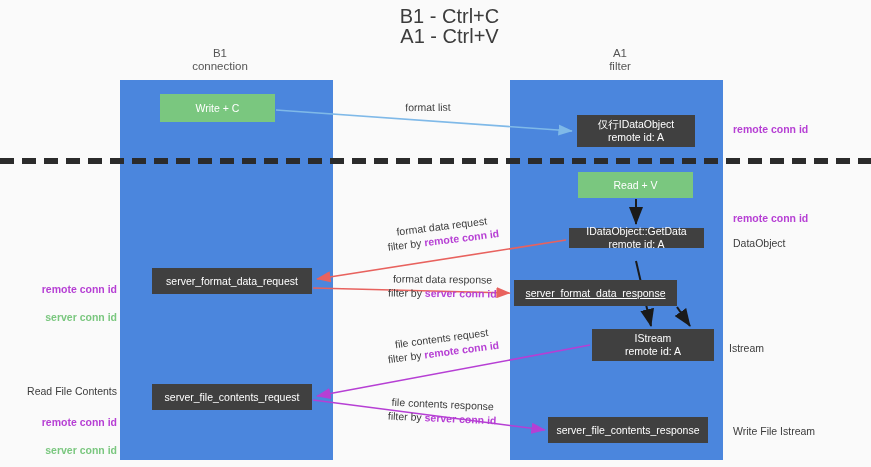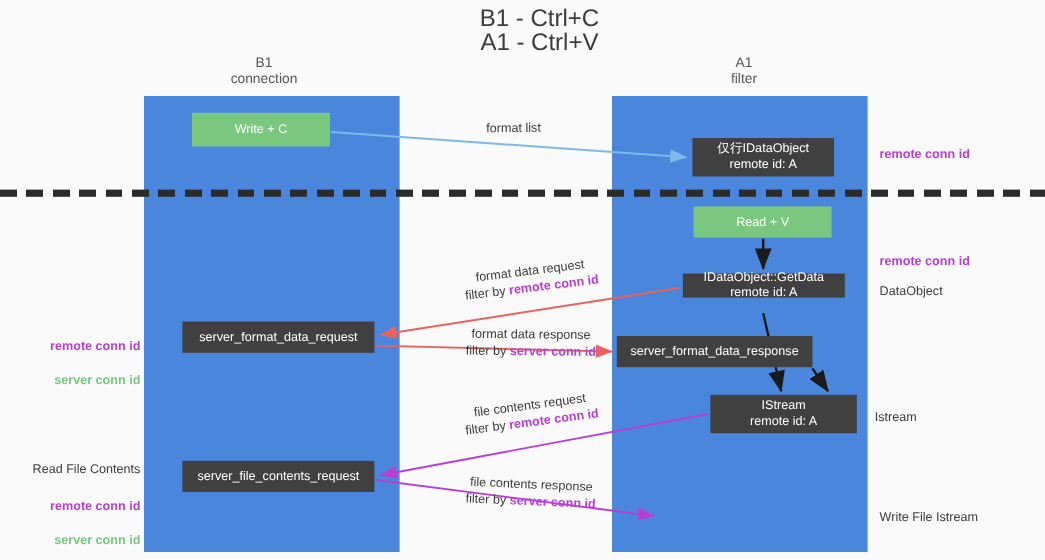--- a/index.html
+++ b/index.html
@@ -59,21 +59,21 @@
     white-space:pre-line;
   }
   .node.green{background:#7ac77f;}
   .node.orange{background:#404040;}
 
   #n-ctrlc   {left:160px;top:94px; width:115px;height:28px;}
   #n-idataobj{left:577px;top:115px;width:118px;height:32px;}
   #n-ctrlv   {left:578px;top:172px;width:115px;height:26px;}
   #n-getdata {left:569px;top:228px;width:135px;height:20px;}
   #n-sfdreq  {left:152px;top:268px;width:160px;height:26px;}
-  #n-sfdresp {left:514px;top:280px;width:163px;height:26px;}
+  #n-sfdresp {left:514px;top:280px;width:163px;height:26px;text-decoration:underline;}
   #n-istream {left:592px;top:329px;width:122px;height:32px;}
   #n-sfcreq  {left:152px;top:384px;width:160px;height:26px;}
   #n-sfcresp {left:548px;top:417px;width:160px;height:26px;}
 
   
   #arrows{left:0;top:0;width:871px;height:467px;}
 
   
   .edge-label{
     font-size:10.5px;line-height:14px;
@@ -162,20 +162,21 @@
   <div class="abs node orange" id="n-idataobj">仅行IDataObject
 remote id: A</div>
   <div class="abs node green" id="n-ctrlv">Read + V</div>
   <div class="abs node orange" id="n-getdata">IDataObject::GetData
 remote id: A</div>
   <div class="abs node orange" id="n-sfdreq">server_format_data_request</div>
   <div class="abs node orange" id="n-sfdresp">server_format_data_response</div>
   <div class="abs node orange" id="n-istream">IStream
 remote id: A</div>
   <div class="abs node orange" id="n-sfcreq">server_file_contents_request</div>
+  <div class="abs node orange" id="n-sfcresp">server_file_contents_response</div>
 
   <div class="abs edge-label" id="lbl-formatlist">
     <span>format list</span>
   </div>
 
   <div class="abs edge-label" id="lbl-fdreq">
     <div>format data request</div>
     <div><span>filter by </span><span class="hl-remote">remote conn id</span></div>
   </div>
 

